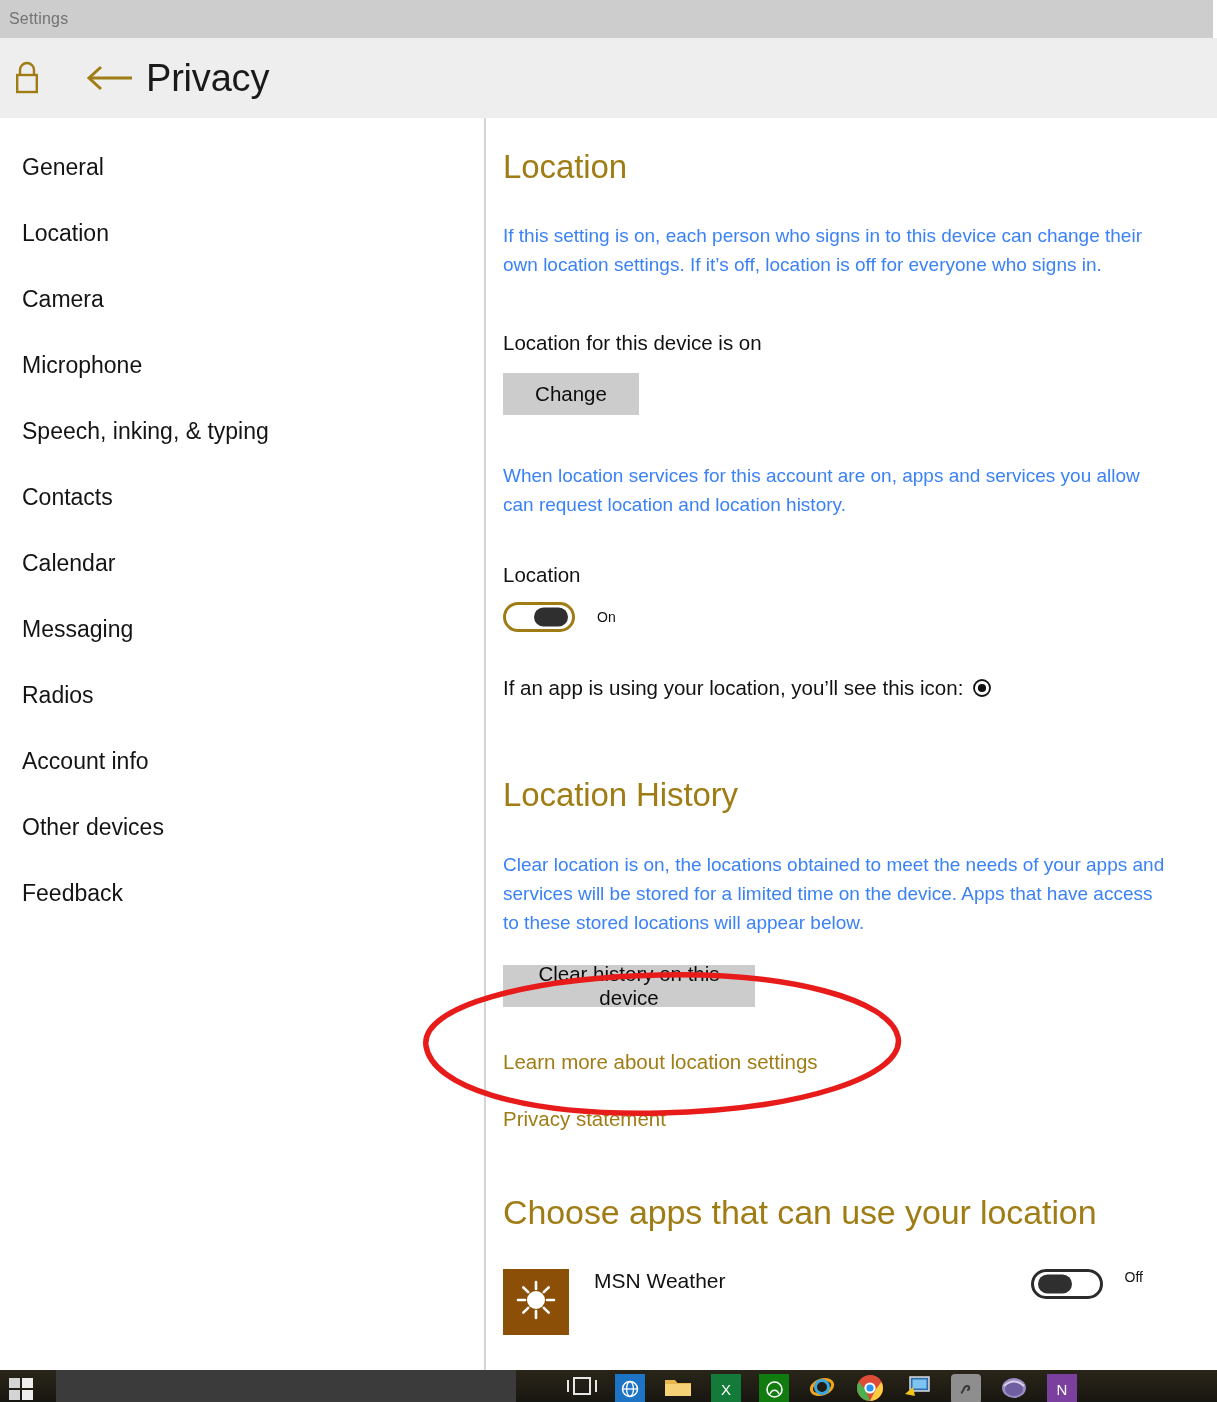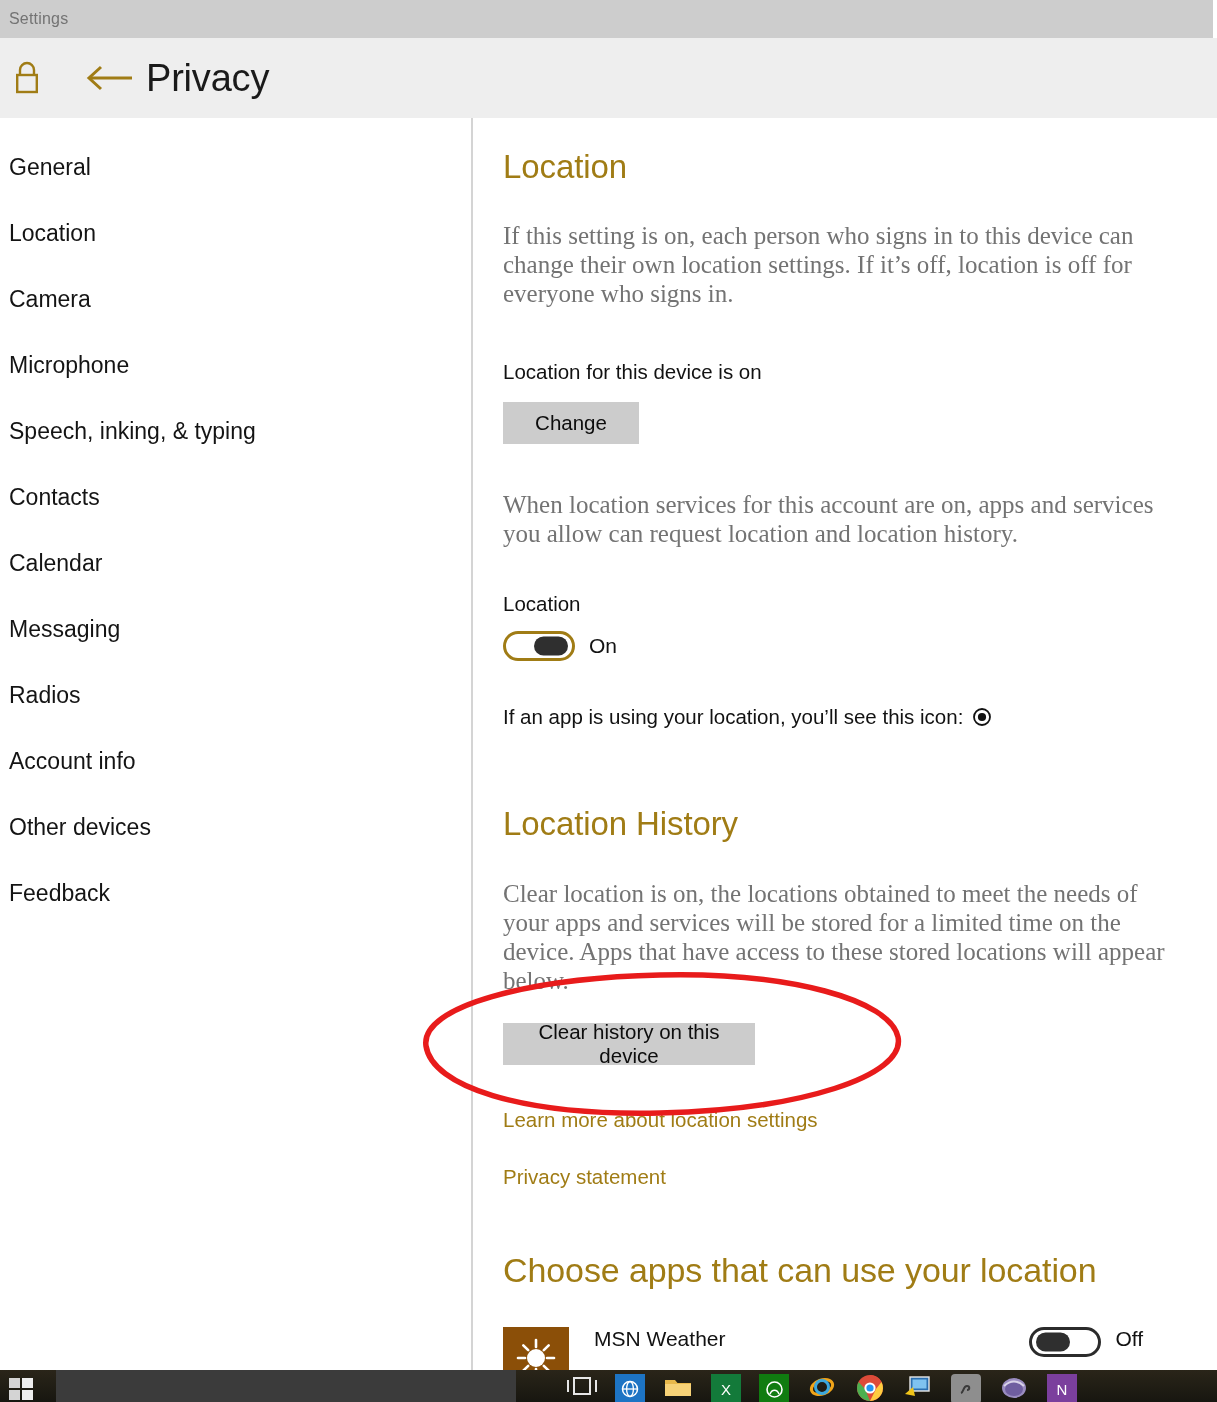--- a/index.html
+++ b/index.html
@@ -67,21 +67,21 @@
   .body-area {
     position: absolute;
     left: 0; top: 118px;
     width: 1217px;
     height: 1265px;
     background: #ffffff;
   }
 
   .sidebar {
     position: absolute;
-    left: 3px; top: 0;
+    left: 16px; top: 0;
     width: 470px;
     height: 1265px;
     background: #ffffff;
     border-right: 2px solid #d4d4d4;
     padding-top: 16px;
   }
   .nav-item {
     height: 66px;
     display: flex;
     align-items: center;
@@ -104,25 +104,24 @@
   }
 
   .section-heading {
     font-size: 33px;
     font-weight: 400;
     color: #a07c15;
     letter-spacing: -0.1px;
   }
 
   .para {
-    font-size: 25px;
+    font-size: 19px;
     line-height: 29px;
-    color: #737373;
+    color: #3b82f6;
     max-width: 665px;
-    font-family: Liberation Serif, serif;
   }
 
   .btn {
     display: inline-flex;
     align-items: center;
     justify-content: center;
     background: #cccccc;
     border: none;
     color: #0d0d0d;
     font-family: "Liberation Sans", sans-serif;
@@ -156,22 +155,22 @@
     position: absolute;
     top: 50%;
     width: 34px; height: 19px;
     border-radius: 10px;
     background: #2f2f2f;
     transform: translateY(-50%);
   }
   .switch.on  .thumb { right: 4px; }
   .switch.off .thumb { left: 4px; }
   .switch-label {
-    margin-left: 14px;
-    font-size: 21px;
+    margin-left: 22px;
+    font-size: 14px;
     color: #121212;
   }
 
   .link {
     font-size: 20.5px;
     color: #a07c15;
     cursor: pointer;
     display: inline-block;
   }
 

